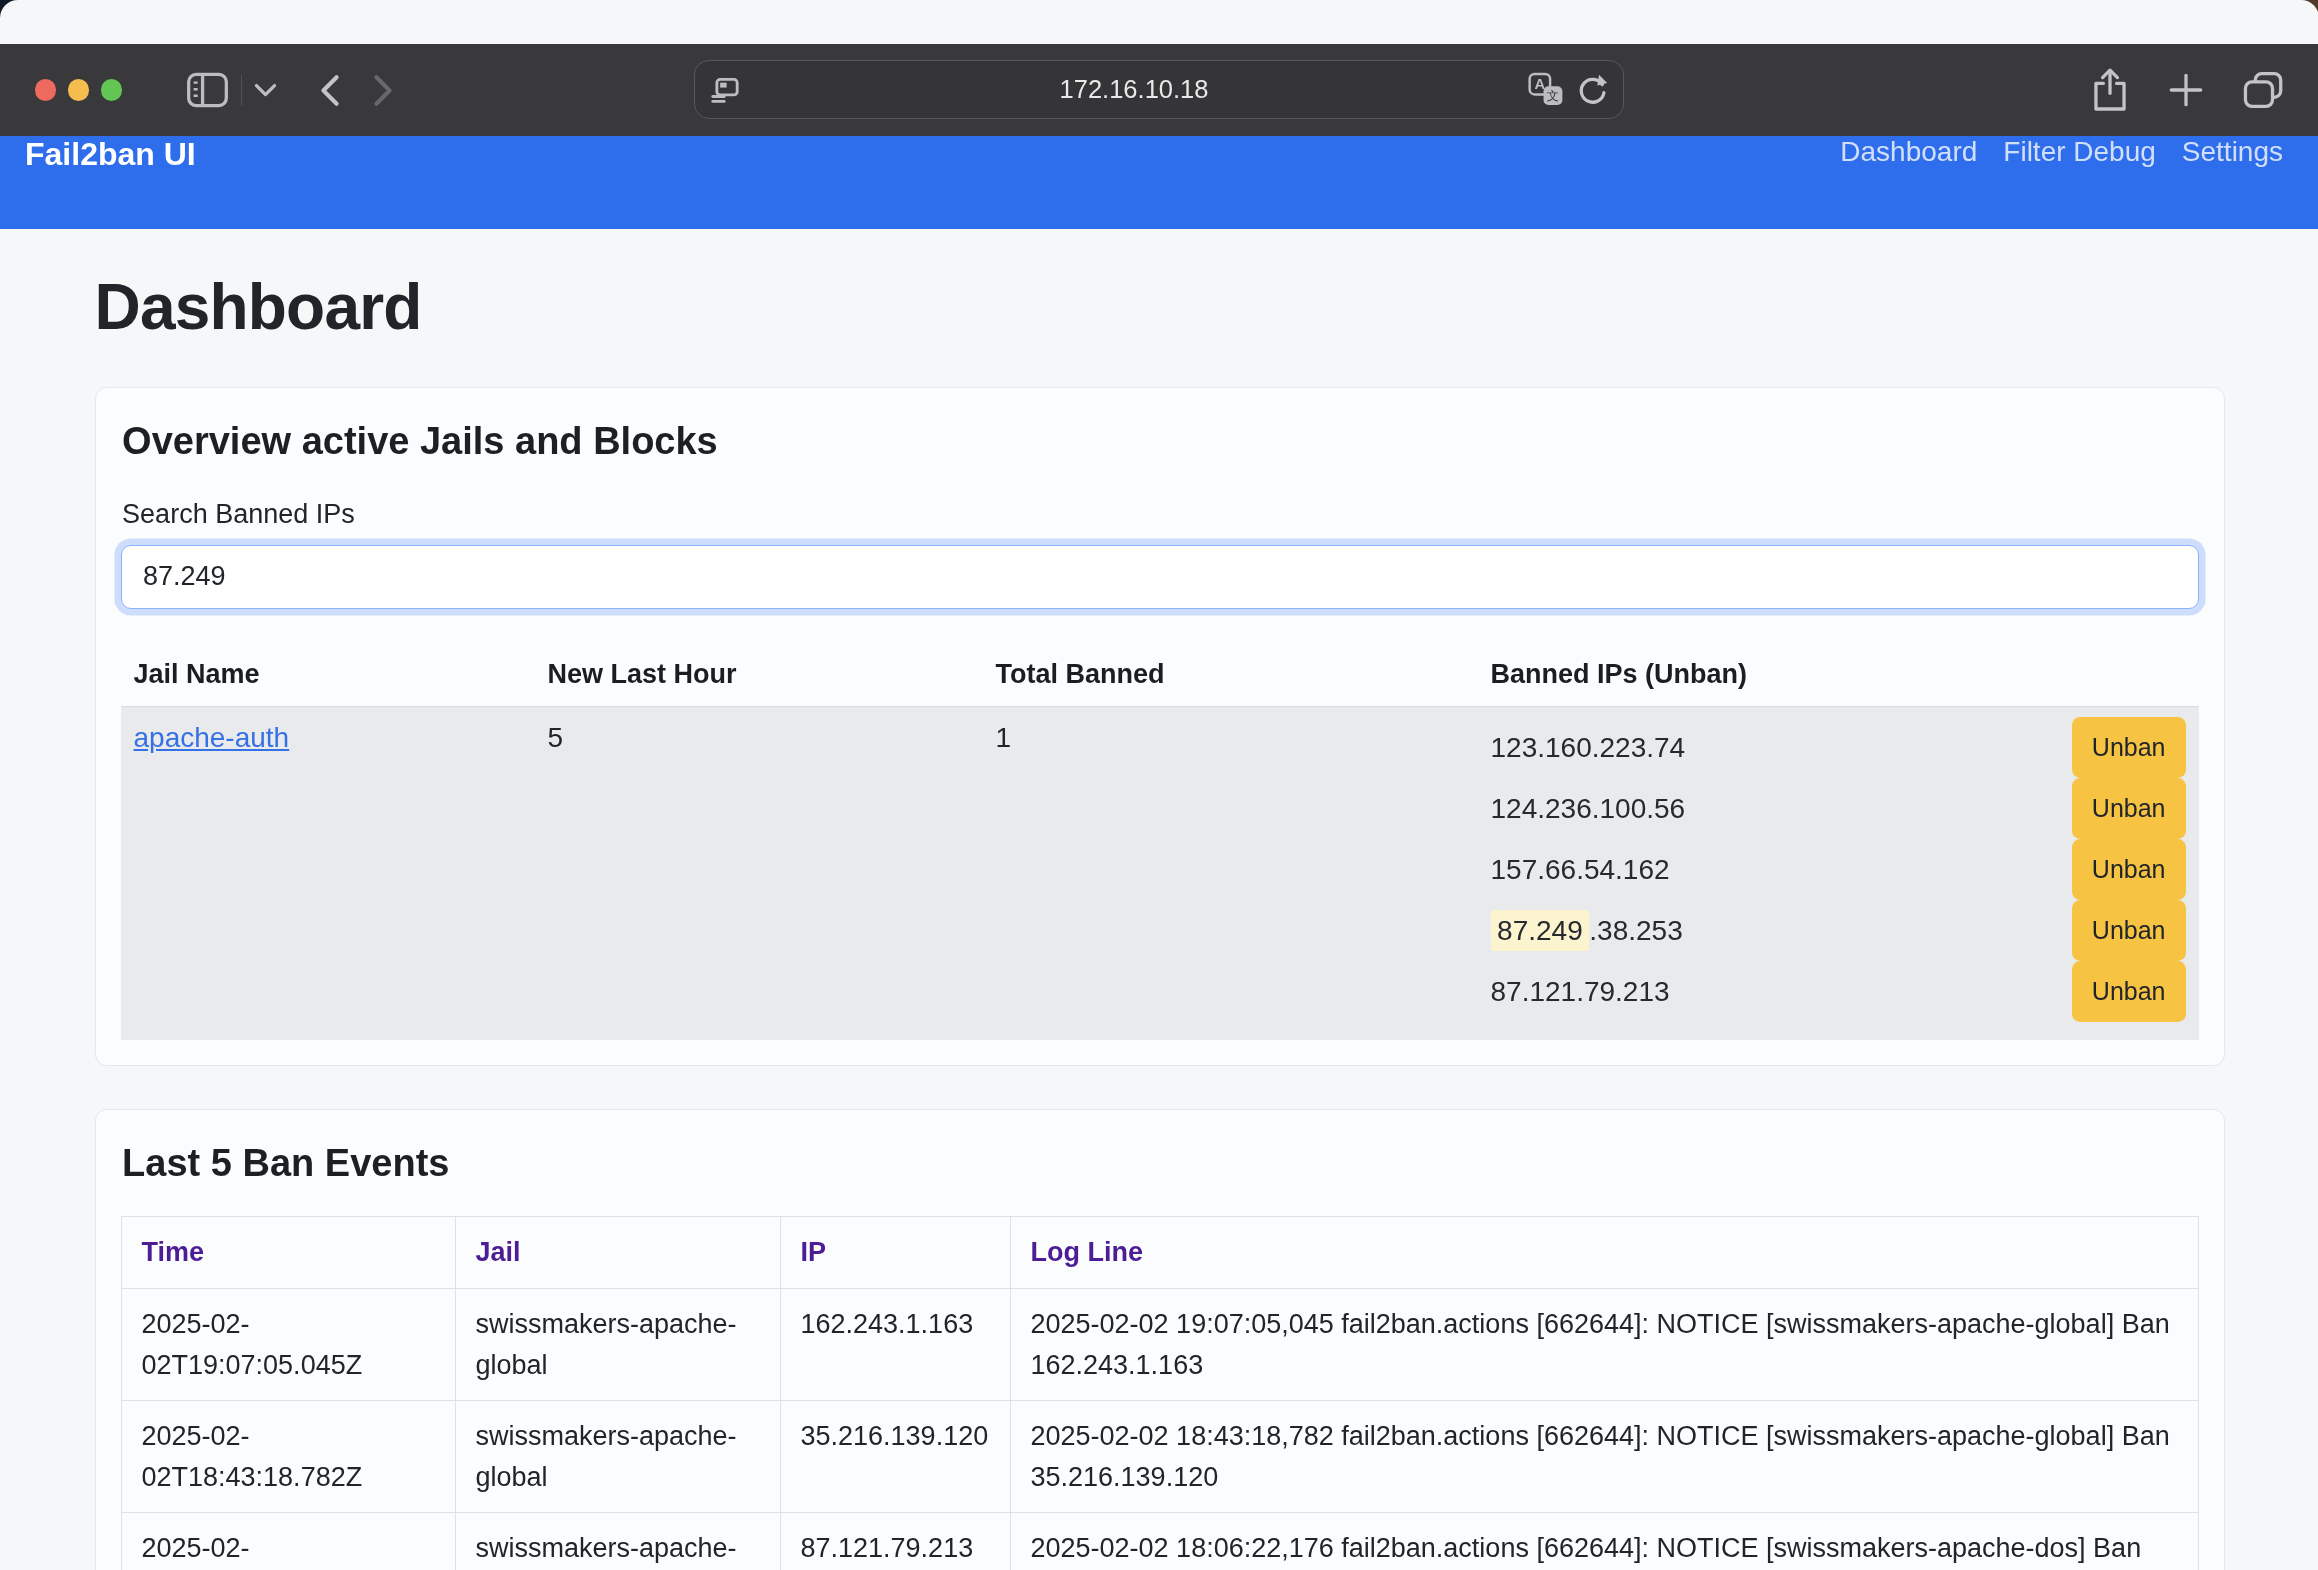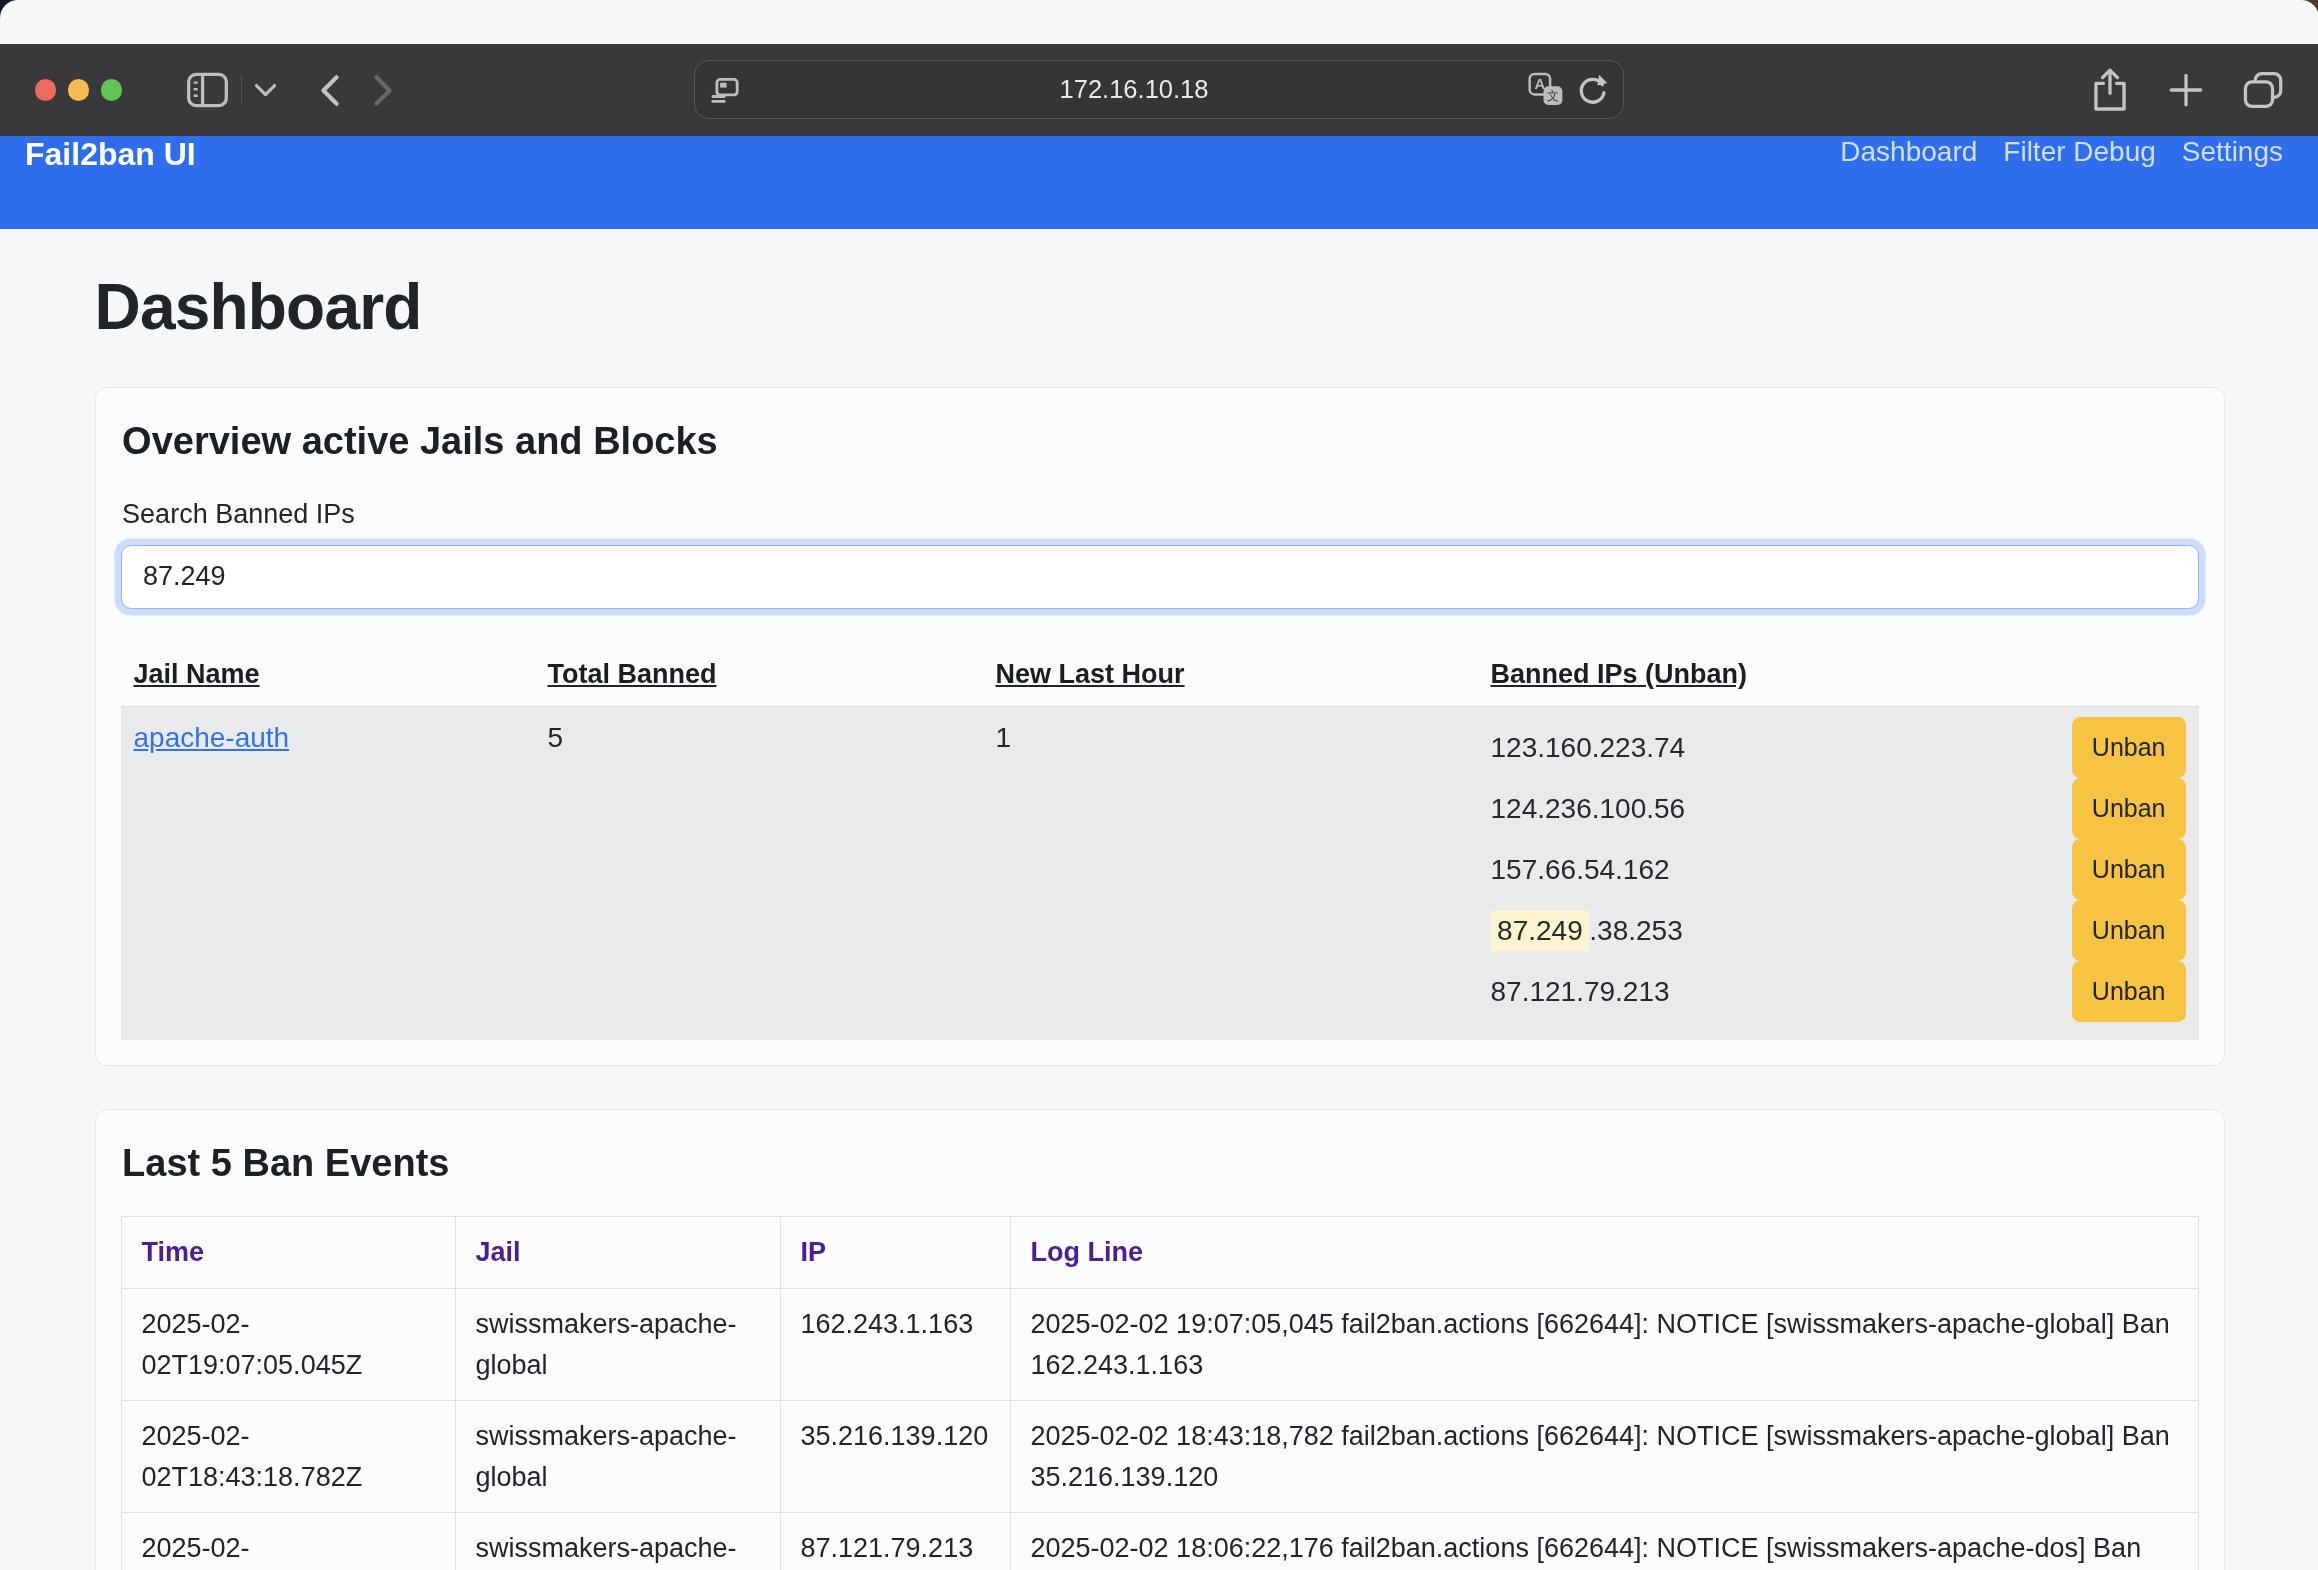--- a/index.html
+++ b/index.html
@@ -50,21 +50,21 @@
 
   .search-label { display:block; font-size:27px; margin:36px 0 0 1.6px; color:#212529; }
   .search-input {
     margin-top:15px; width:100%; height:64px; background:#ffffff;
     border:1.6px solid #8ab4fe; border-radius:10px; padding:0 21.4px;
     font-size:27px; color:#212529; font-family:inherit;
     box-shadow:0 0 0 6.6px rgba(49,112,253,0.22); outline:none;
   }
 
   .jail-grid-header, .jail-grid-row { display:grid; grid-template-columns:414px 448px 495px 1fr; }
-  .jail-grid-header { margin-top:39px; border-bottom:1.6px solid #d9dce0;text-decoration:underline; }
+  .jail-grid-header { margin-top:39px; border-bottom:1.6px solid #d9dce0; }
   .jail-grid-header > div { font-size:27px; font-weight:700; padding:11.5px 13px 16.4px; color:#1a1e21; }
   .jail-grid-row { background:#e9eaec; }
   .jail-grid-row > div { padding:15px 13px; font-size:28px; }
   .jail-link { color:#3571e6; font-size:28px; }
   .ips-cell { display:flex; flex-direction:column; padding-top:10px !important; padding-bottom:18px !important; }
   .ip-line { display:flex; align-items:center; justify-content:space-between; min-height:58px; }
   .ip-text { font-size:28px; color:#26292d; }
   mark.ip-mark { background:#fcf3cf; padding:5px 6.6px; border-radius:2.5px; color:inherit; }
   .unban-btn {
     background:#f6c343; border:none; border-radius:8.2px; height:61px; padding:0 20px;
@@ -201,22 +201,22 @@
   <div class="content">
     <h1 class="page-title">Dashboard</h1>
 
     <div class="card">
       <div class="card-title">Overview active Jails and Blocks</div>
       <label class="search-label">Search Banned IPs</label>
       <input class="search-input" type="text" value="87.249" style="">
 
       <div class="jail-grid-header">
         <div>Jail Name</div>
+        <div>New Last Hour</div>
         <div>Total Banned</div>
-        <div>New Last Hour</div>
         <div>Banned IPs (Unban)</div>
       </div>
 
       <div class="jail-grid-row">
         <div><a href="#" class="jail-link">apache-auth</a></div>
         <div>5</div>
         <div>1</div>
         <div class="ips-cell">
           <div class="ip-line">
             <span class="ip-text">123.160.223.74</span>

